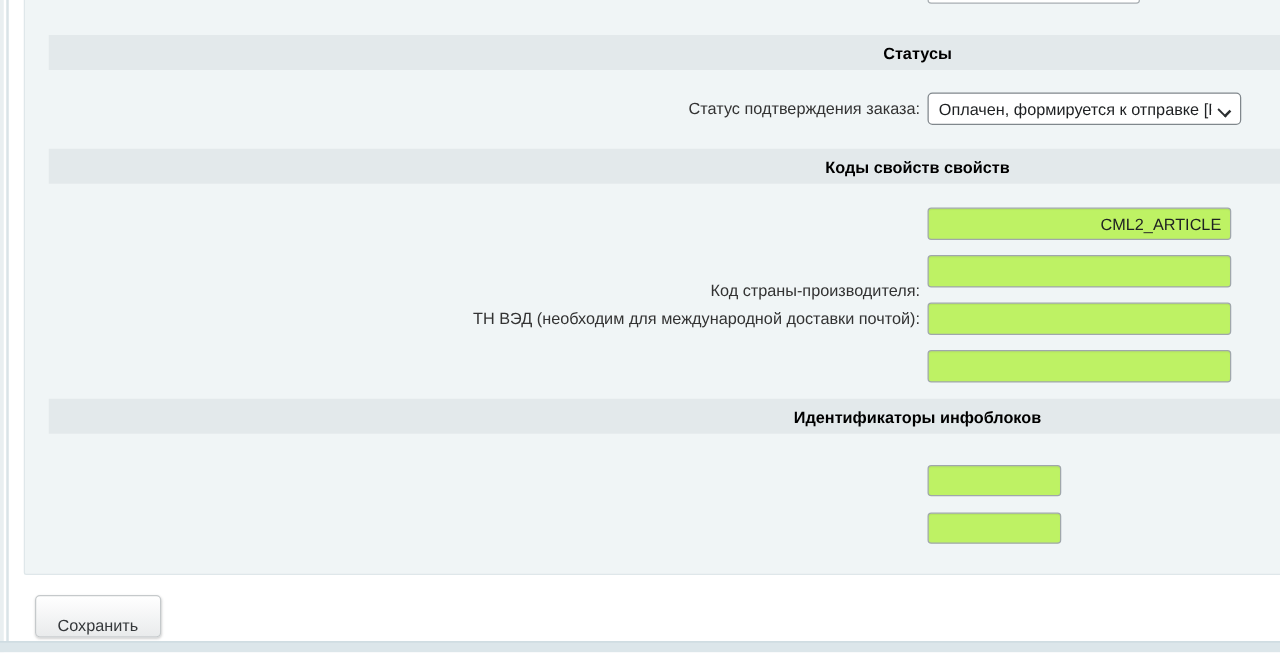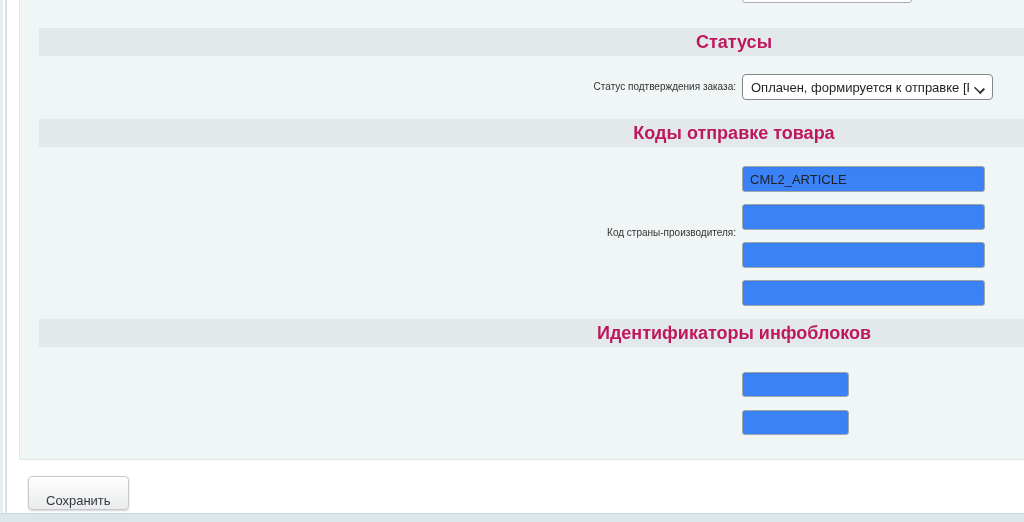--- a/index.html
+++ b/index.html
@@ -15,30 +15,30 @@
   .panel { position:absolute; left:19px; top:-6px; width:1011px; height:466px;
            background:#f0f5f6; border:1px solid #dfe7ea; border-radius:2px; }
 
   
   .partial-field { position:absolute; left:722px; top:-19px; width:170px; height:27px;
                    background:#ffffff; border:1px solid #a7adb1; border-radius:3px; }
 
   
   .section-bar { position:absolute; left:19px; width:1390px; height:28px;
                  background:#e3e9eb; display:flex; align-items:center; justify-content:center; }
-  .section-bar span { font-size:18px; font-weight:bold; color:#be185d; }
+  .section-bar span { font-size:13px; font-weight:bold; color:#000000; }
 
   
   .field-label { position:absolute; left:0; width:716px; text-align:right;
-                 font-size:10px; color:#333333; line-height:26px; }
+                 font-size:13px; color:#333333; line-height:26px; }
   .text-input { position:absolute; left:722px; width:243px; height:26px;
-                background:#3b82f6; border:1px solid #a0a7ab; border-radius:3px;
+                background:#bef264; border:1px solid #a0a7ab; border-radius:3px;
                 padding:0 7px; font-size:13px; color:#1e2022;
                 font-family:"Liberation Sans", sans-serif;
-                box-shadow:inset 0 1px 1px rgba(0,0,0,0.05); outline:none; }
+                box-shadow:inset 0 1px 1px rgba(0,0,0,0.05); outline:none;text-align:right; }
   .text-input.narrow { width:107px; height:25px; }
 
   
   .select-box { position:absolute; left:722px; width:251px; height:26px;
                 background:#ffffff; border:1px solid #80878c; border-radius:4px;
                 display:flex; align-items:center; padding:0 8px; cursor:default; }
   .select-box .select-value { font-size:13px; color:#1e2022; white-space:nowrap;
                 flex:1; overflow:hidden; }
   .chevron { width:9px; height:9px; margin-left:6px; position:relative; flex:0 0 auto; }
   .chevron::before { content:""; position:absolute; left:0; top:1px; width:7px; height:7px;
@@ -74,28 +74,29 @@
       <span>Статусы</span>
     </div>
 
     <div class="field-label" style="top:79px;">Статус подтверждения заказа:</div>
     <div class="select-box" style="top:79px;">
       <span class="select-value">Оплачен, формируется к отправке [P]</span>
       <span class="chevron"></span>
     </div>
 
     <div class="section-bar" style="top:124px;">
-      <span>Коды отправке товара</span>
+      <span>Коды свойств свойств</span>
     </div>
 
     <input class="text-input" style="top: 171px;" value="CML2_ARTICLE">
 
     <div class="field-label" style="top:209px;margin-top:16px;">Код страны-производителя:</div>
     <input class="text-input" style="top: 209px;" value="">
 
+    <div class="field-label" style="top:247px;">ТН ВЭД (необходим для международной доставки почтой):</div>
     <input class="text-input" style="top: 247px;" value="">
 
     <input class="text-input" style="top: 285px;" value="">
 
     <div class="section-bar" style="top:324px;">
       <span>Идентификаторы инфоблоков</span>
     </div>
 
     <input class="text-input narrow" style="top: 377px;" value="">
 

